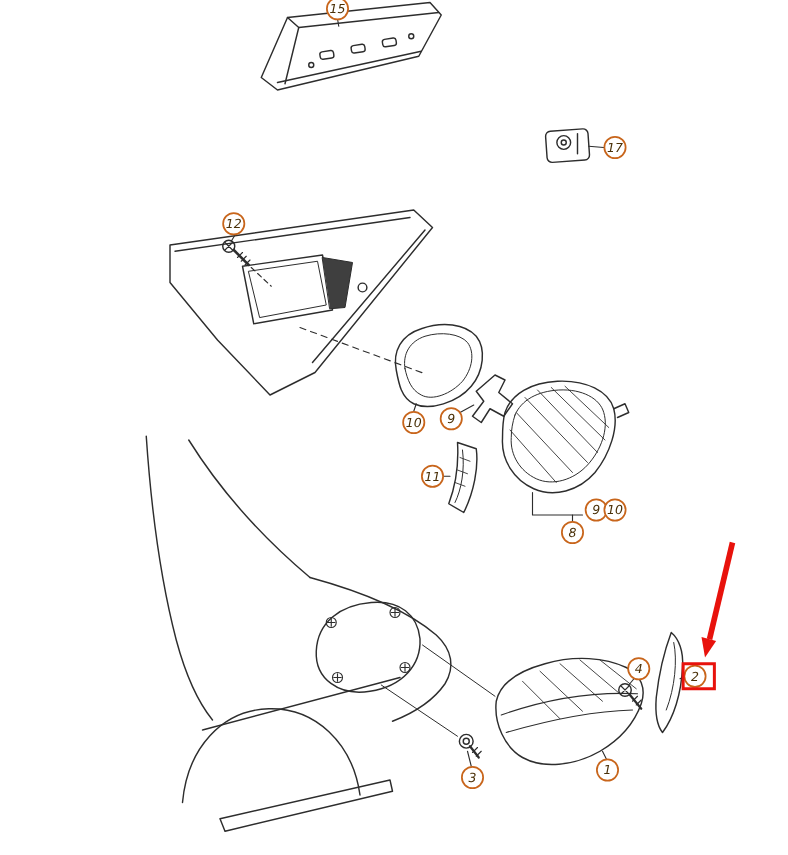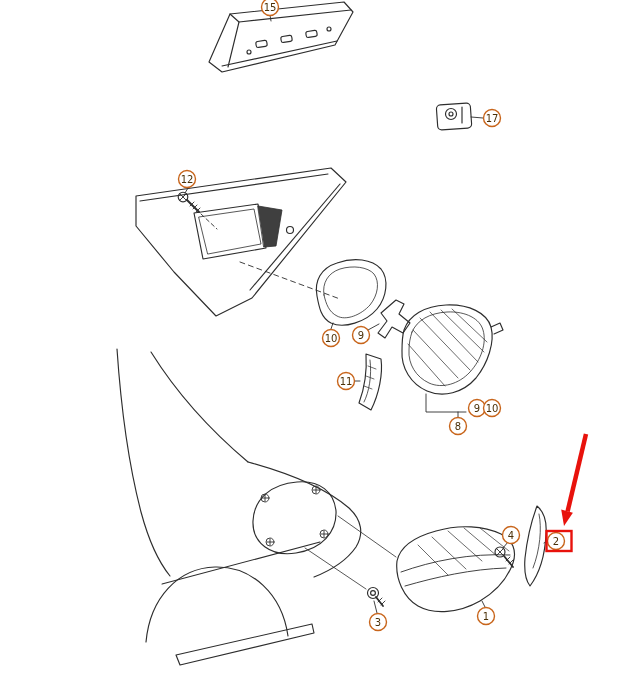--- a/index.html
+++ b/index.html
@@ -1,17 +1,17 @@
 <!DOCTYPE html>
 <html><head>
 <meta charset="utf-8">
 <style>
   html,body{margin:0;padding:0;background:#fff;}
   .stage{position:relative;width:630px;height:684px;background:#ffffff;overflow:hidden;
-         font-family:"DejaVu Sans",sans-serif;}
+         font-family:"DejaVu Sans",sans-serif;font-style:italic;}
   svg{position:absolute;left:0;top:0;}
   svg text{font-family:"DejaVu Sans",sans-serif;}
 </style>
 </head>
 <body>
 
 <div class="stage">
 <svg width="630" height="684" viewBox="0 0 630 684">
 
   <g fill="none" stroke-width="1.15" stroke-linecap="round" stroke-linejoin="round" stroke="#2d2d2d">

